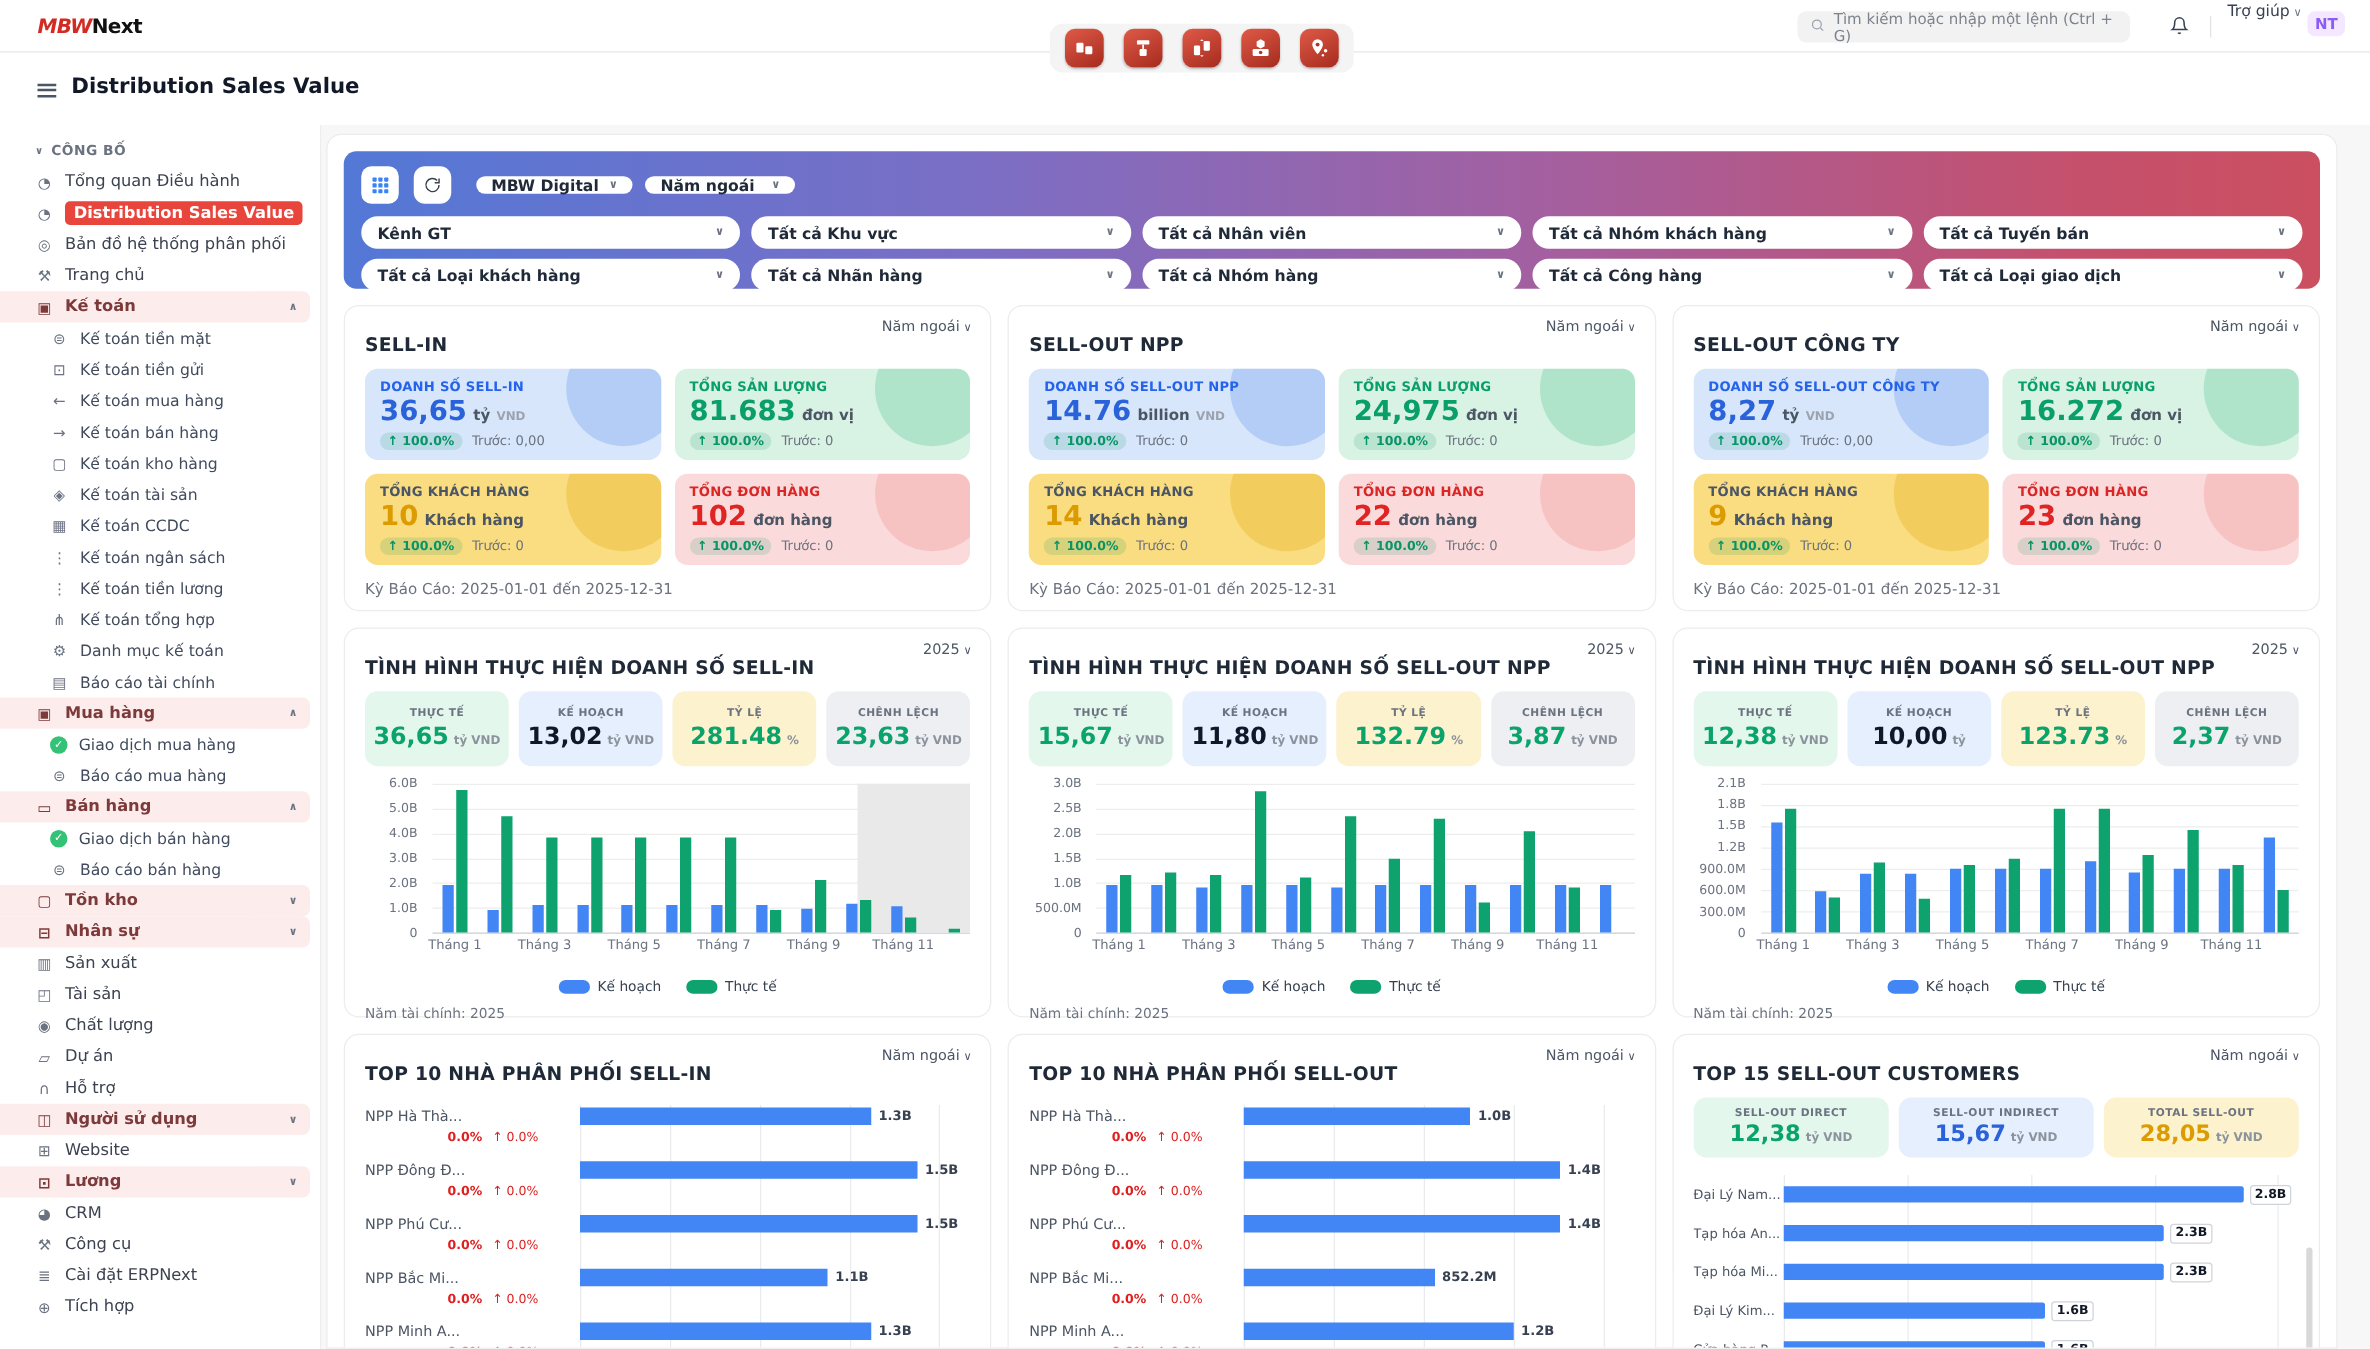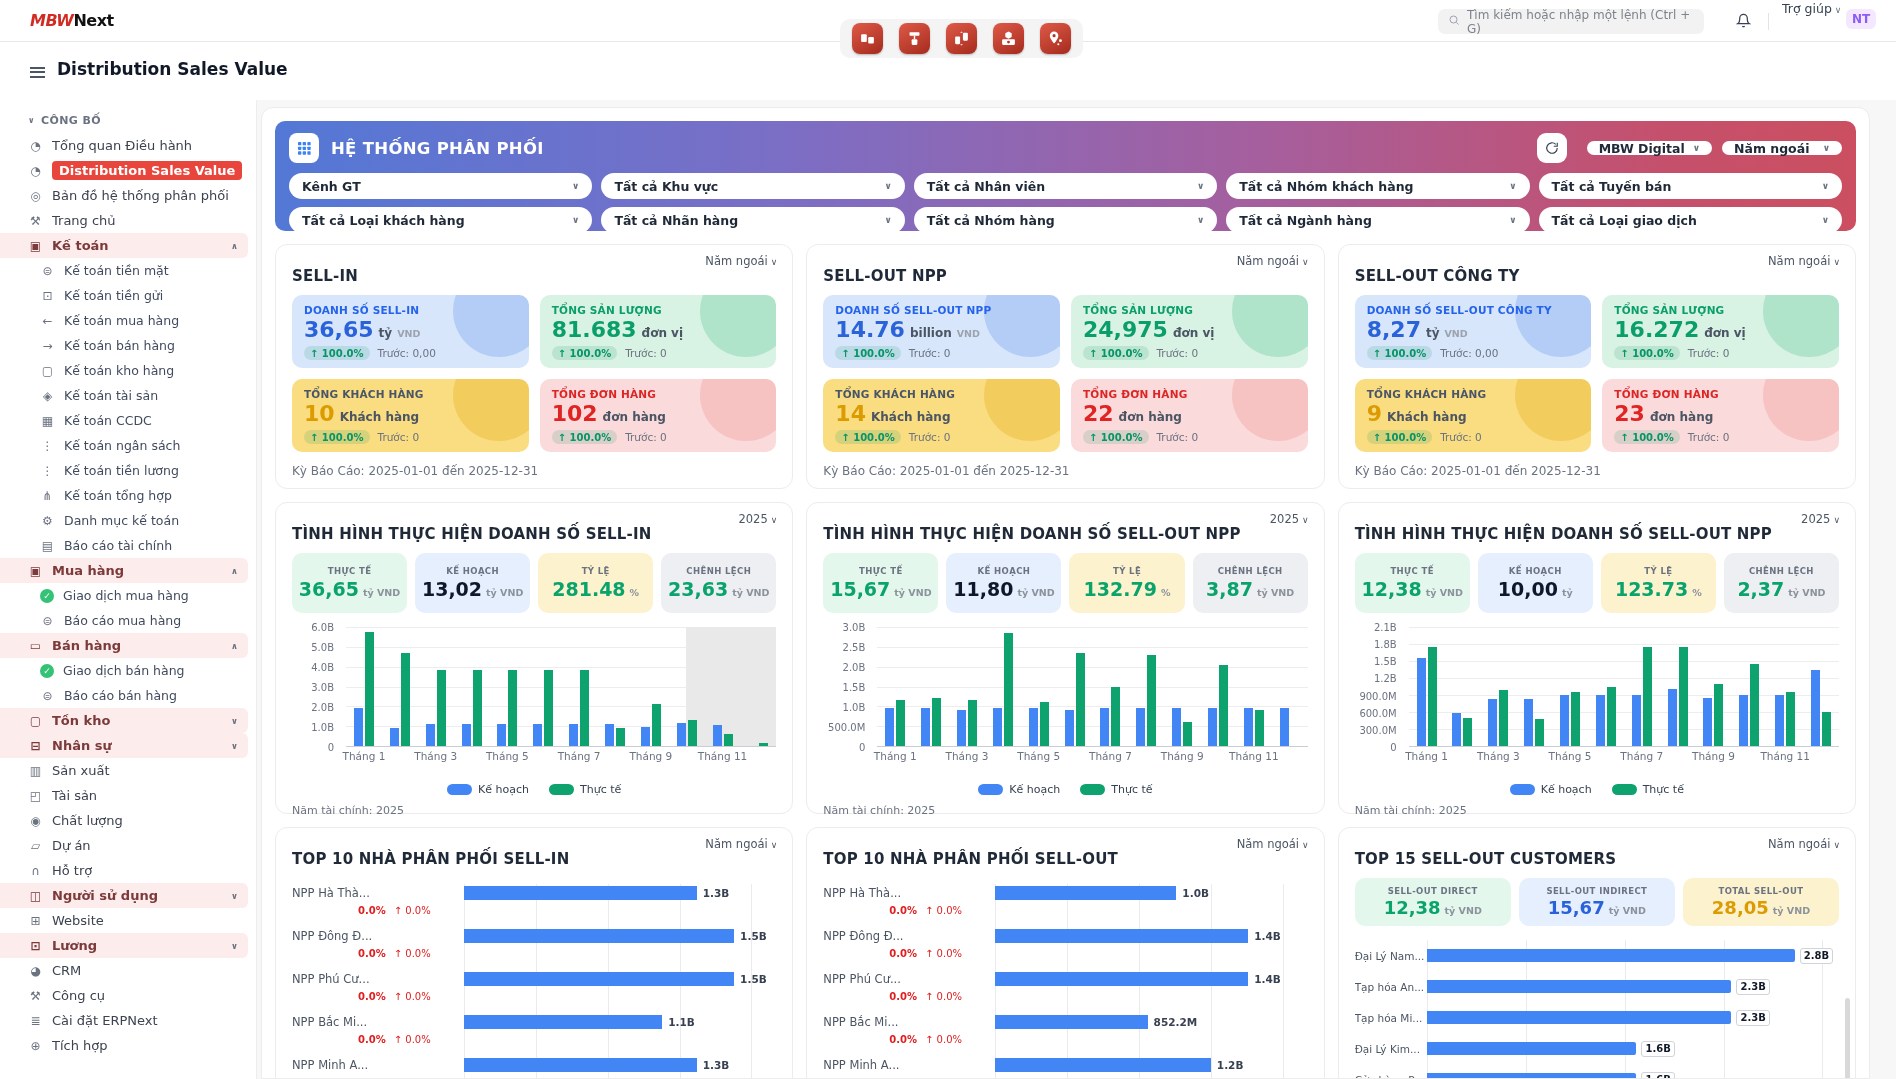--- a/index.html
+++ b/index.html
@@ -397,21 +397,20 @@
               <rect x="10" y="3" width="5" height="5" rx="1"></rect>
               <rect x="17" y="3" width="5" height="5" rx="1"></rect>
               <rect x="3" y="10" width="5" height="5" rx="1"></rect>
               <rect x="10" y="10" width="5" height="5" rx="1"></rect>
               <rect x="17" y="10" width="5" height="5" rx="1"></rect>
               <rect x="3" y="17" width="5" height="5" rx="1"></rect>
               <rect x="10" y="17" width="5" height="5" rx="1"></rect>
               <rect x="17" y="17" width="5" height="5" rx="1"></rect>
             </svg>
           </span>
-        <span class="ghead-title">HỆ THỐNG PHÂN PHỐI</span>
         <span class="refresh-btn">
             <svg width="14" height="14" viewBox="0 0 24 24" fill="none" stroke="#374151" stroke-width="2">
               <path d="M21 12a9 9 0 1 1-2.6-6.3"></path>
               <path d="M21 3v6h-6"></path>
             </svg>
           </span>
         <span class="gsel">
             <span>MBW Digital</span>
             <span class="ch">∨</span>
           </span>
@@ -449,21 +448,21 @@
           </div>
           <div class="pill">
             <span>Tất cả Nhãn hàng</span>
             <span class="ch">∨</span>
           </div>
           <div class="pill">
             <span>Tất cả Nhóm hàng</span>
             <span class="ch">∨</span>
           </div>
           <div class="pill">
-            <span>Tất cả Ngành hàng</span>
+            <span>Tất cả Công hàng</span>
             <span class="ch">∨</span>
           </div>
           <div class="pill">
             <span>Tất cả Loại giao dịch</span>
             <span class="ch">∨</span>
           </div>
         </div>
     </div>
 
     <div class="prow" id="kpi-row">

